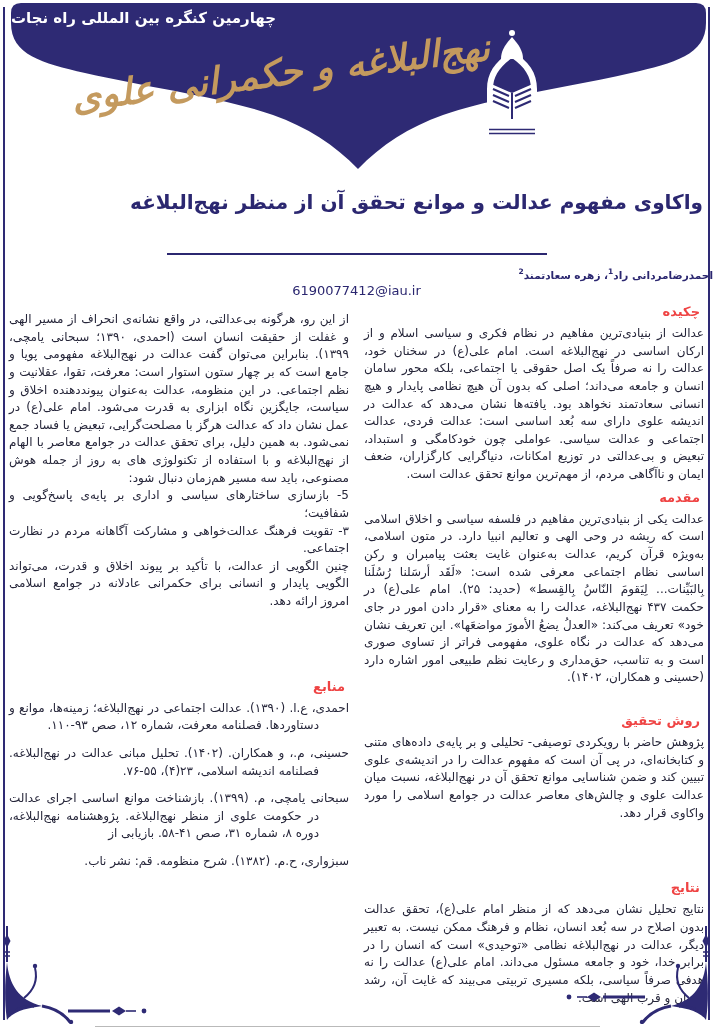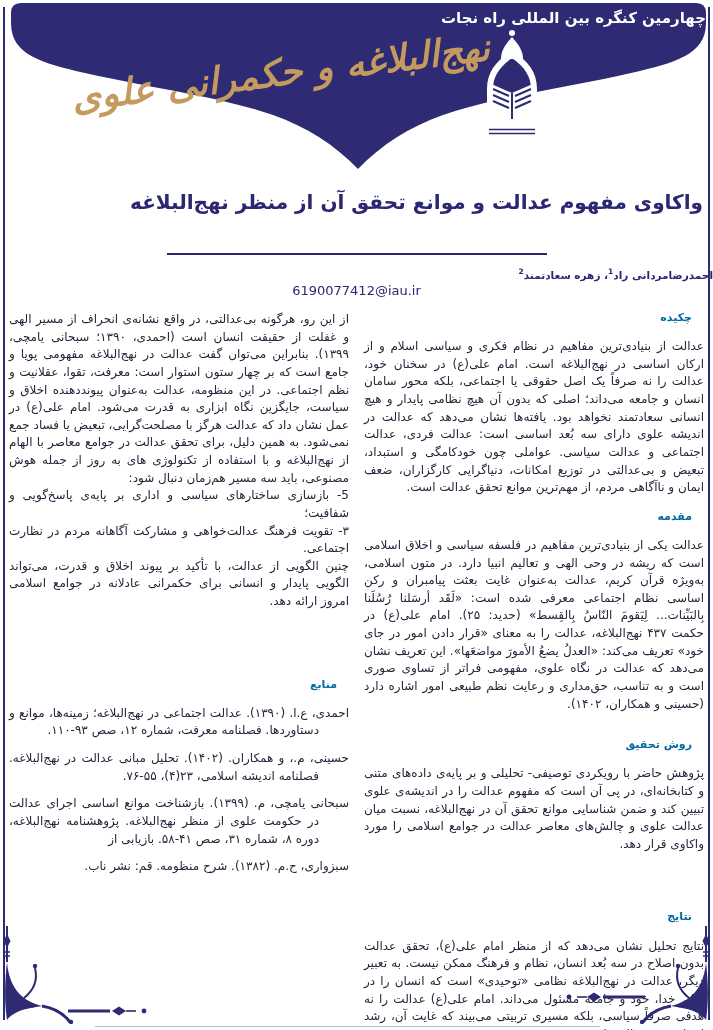--- a/index.html
+++ b/index.html
@@ -7,42 +7,42 @@
   .page { position:relative; width:713px; height:1030px; background:#ffffff; overflow:hidden; direction:rtl; }
 
   
   .edge { position:absolute; width:2px; background:#2e2a74; top:7px; bottom:10px; }
   .edge.l { left:3px; }
   .edge.r { right:3px; }
 
   
   .banner { position:absolute; top:3px; left:11px; right:7px; height:168px; }
   .banner-shape { position:absolute; inset:0; width:100%; height:100%; display:block; }
-  .congress { position:absolute; top:6px; left:0; right:0; text-align:right; color:#ffffff;
+  .congress { position:absolute; top:6px; left:0; right:0; text-align:left; color:#ffffff;
               font-weight:bold; font-size:15px; letter-spacing:.3px; }
   .callig { position:absolute; top:46px; left:100px; width:380px; text-align:center; color:#c49a5e;
             font-size:37px; font-weight:bold; font-style:italic; transform:rotate(-7deg);
             white-space:nowrap; direction:rtl; }
   .logo { position:absolute; left:468px; top:24px; width:66px; height:134px; }
 
   
   .title { position:absolute; top:190px; left:10px; right:10px; text-align:right;
            color:#2b2770; font-size:20px; font-weight:bold; }
   .divider { position:absolute; top:253px; left:167px; width:380px; border-top:2px solid #2b2770; }
   .authors { position:absolute; top:267px; left:0; right:0; 
              color:#2b2770; font-size:10.5px; font-weight:bold;padding-left:45px; }
   .authors sup { font-size:7.5px; }
   .email { position:absolute; top:283px; left:0; right:0; text-align:center; direction:ltr;
            color:#2b2770; font-size:13px; }
 
   
   .cols { position:absolute; top:298px; right:9px; left:9px; display:flex; gap:15px;
           direction:rtl; color:#26263a; }
   .col { width:340px; font-size:12px; line-height:1.47; text-align:justify; }
-  .sec-h { color:#0369a1; font-size:11px; font-weight:bold; margin:12px; }
+  .sec-h { color:#ef4444; font-size:13px; font-weight:bold; margin:4px; }
   .col p { margin:0; }
   .gap-sm { margin-top:24px !important; }
   .gap-lg { margin-top:56px !important; }
   .gap-refs { margin-top:66px !important; }
   .cont-start { margin-top:13px !important; }
   .ref { padding-right:30px; text-indent:-30px; margin:0 0 10px 0 !important; }
 
   
   .corner { position:absolute; bottom:6px; width:74px; height:98px; }
   .corner.l { left:2px; }

